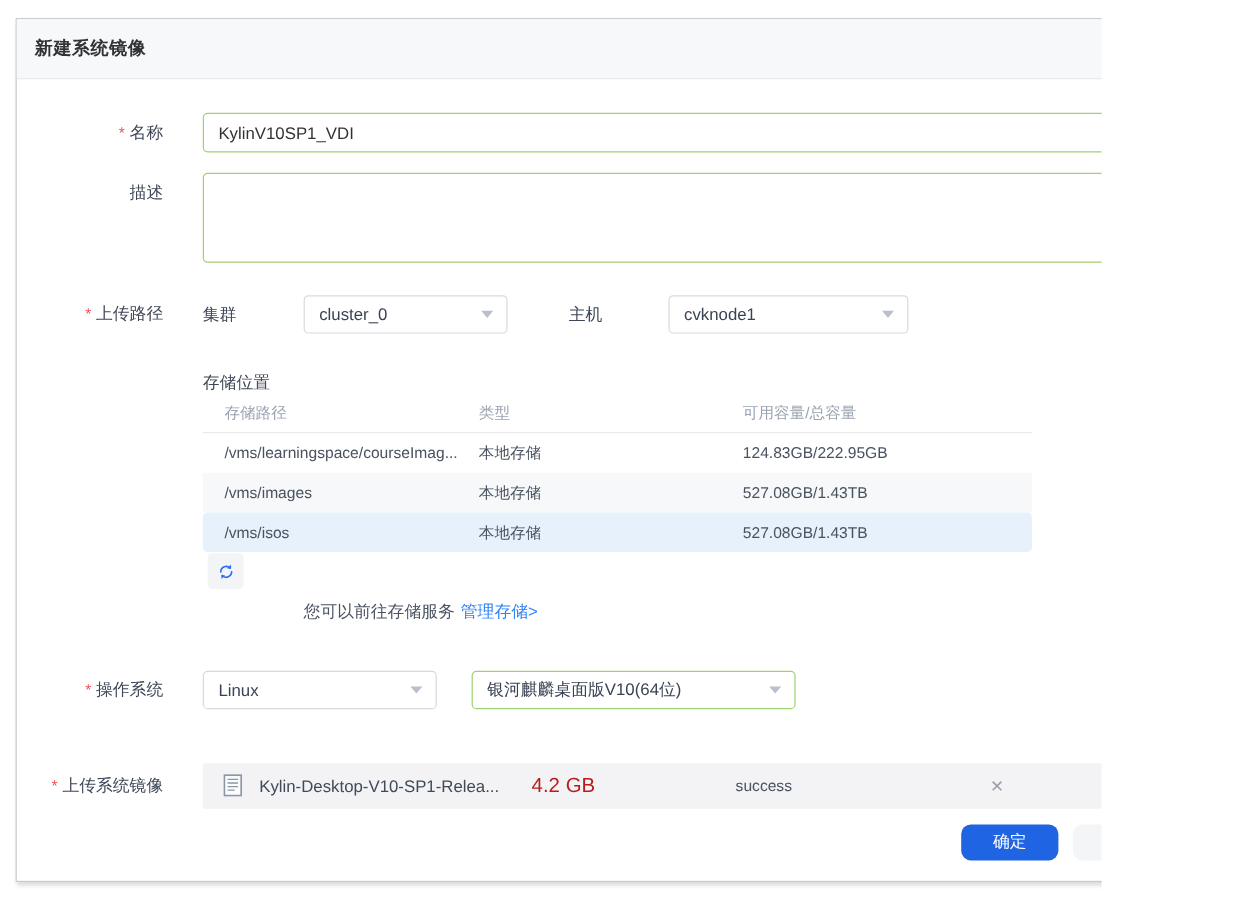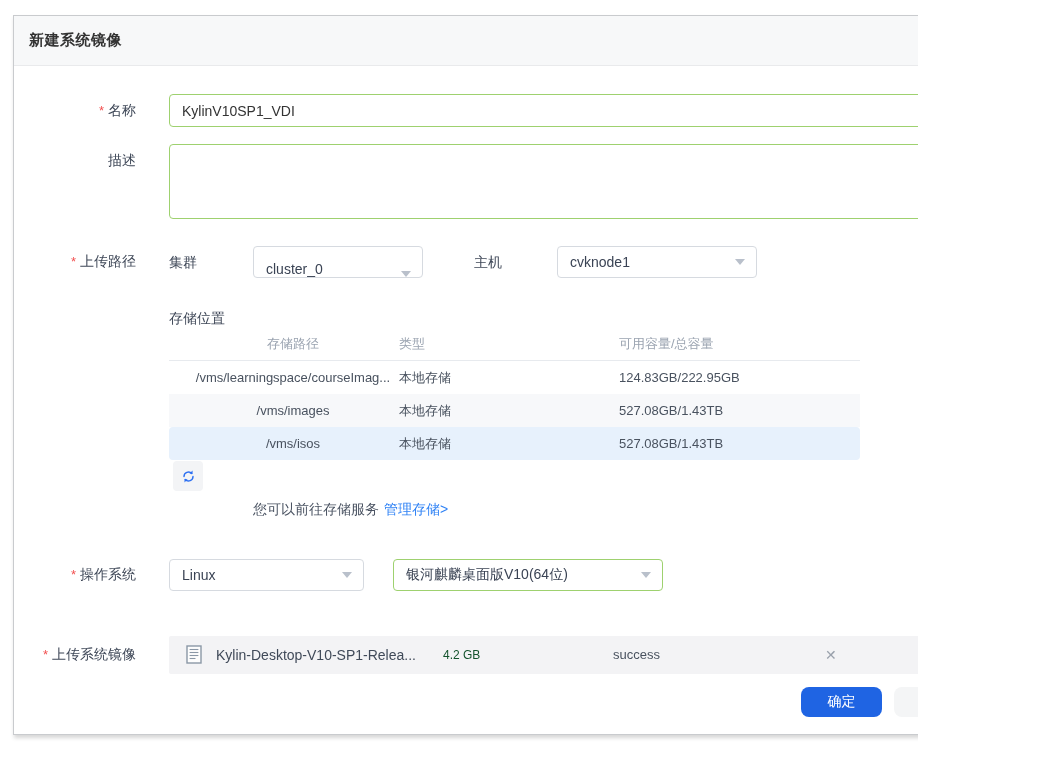--- a/index.html
+++ b/index.html
@@ -33,50 +33,50 @@
   .resize-grip { position:absolute; right:3px; bottom:3px; pointer-events:none; }
 
   .row-path { margin-top:27px; }
   .sublabel { font-size:14px; color:#3e4757; line-height:32px; }
   .sub-cluster { width:84px; }
   .sub-host { margin-left:51px; width:83px; }
   .select { height:32px; border:1px solid #d6dae0; border-radius:4px; background:#fff;
             display:flex; align-items:center; padding:0 11px 0 12px; font-size:14px; color:#3a4354; cursor:pointer; }
   .caret { margin-left:auto; width:0; height:0; border-left:5px solid transparent;
            border-right:5px solid transparent; border-top:6px solid #b9c0cb; }
-  .select-cluster { width:170px;align-items:flex-end; }
+  .select-cluster { width:170px; }
   .select-host { width:200px; }
 
   .row-storage { margin-top:23px; align-items:flex-start; }
   .sub-storage { width:84px; line-height:20px; padding-top:7px; }
   .storage-table { width:691px; font-size:13px; }
   .t-head { display:flex; height:33px; align-items:center; border-bottom:1px solid #e7eaee; color:#9aa3b0; }
   .t-row { display:flex; height:33px; align-items:center; color:#49525f; cursor:pointer; }
   .t-row.alt { background:#f7f8fa; }
   .t-row.selected { background:var(--selected-row); border-radius:4px; }
-  .c-path { width:230px; padding-left:18px; white-space:nowrap; overflow:hidden;text-align:center; }
+  .c-path { width:230px; padding-left:18px; white-space:nowrap; overflow:hidden; }
   .c-type { width:220px; }
   .c-cap { flex:1; }
   .refresh-btn { margin-left:4px; margin-top:1px; width:30px; height:30px; flex:none;
                  background:#f3f4f6; border:none; border-radius:4px; display:flex;
                  align-items:center; justify-content:center; cursor:pointer; }
 
   .row-hint { margin-top:10px; margin-left:239px; font-size:14px; color:#4a5362; }
   .hint-link { color:var(--link); margin-left:5px; cursor:pointer; text-decoration:none; }
 
   .row-os { margin-top:40px; }
   .select-os-family { width:195px; }
   .select-os-version { width:270px; margin-left:29px; border-color:var(--valid-border); }
 
   .row-upload { margin-top:45px; align-items:flex-start; }
   .row-upload .flabel { padding-top:10px; }
   .file-bar { position:relative; width:775px; height:38px; background:#f3f3f5; border-radius:2px; }
   .file-icon { position:absolute; left:17px; top:9px; }
   .file-name { position:absolute; left:47px; top:0; line-height:38px; font-size:14px; color:#404a59; }
-  .file-size { position:absolute; left:274px; top:0; line-height:38px; font-size:12px; color:#14532d; }
+  .file-size { position:absolute; left:274px; top:0; line-height:38px; font-size:17px; color:#b91c1c; }
   .file-status { position:absolute; left:444px; top:0; line-height:38px; font-size:13px; color:#49525f; }
   .file-remove { position:absolute; left:656px; top:0; line-height:38px; font-size:14px; color:#9aa1ac; cursor:pointer; }
 
   .dialog-footer { position:absolute; right:16px; bottom:17px; display:flex; gap:12px; }
   .btn { height:30px; border:none; border-radius:8px; font-size:14px; cursor:pointer; font-family:inherit; }
   .btn-primary { width:81px; background:var(--primary); color:#fff; }
   .btn-plain { width:80px; background:#f4f5f6; color:#525c6b; }
 </style>
 </head>
 <body>

